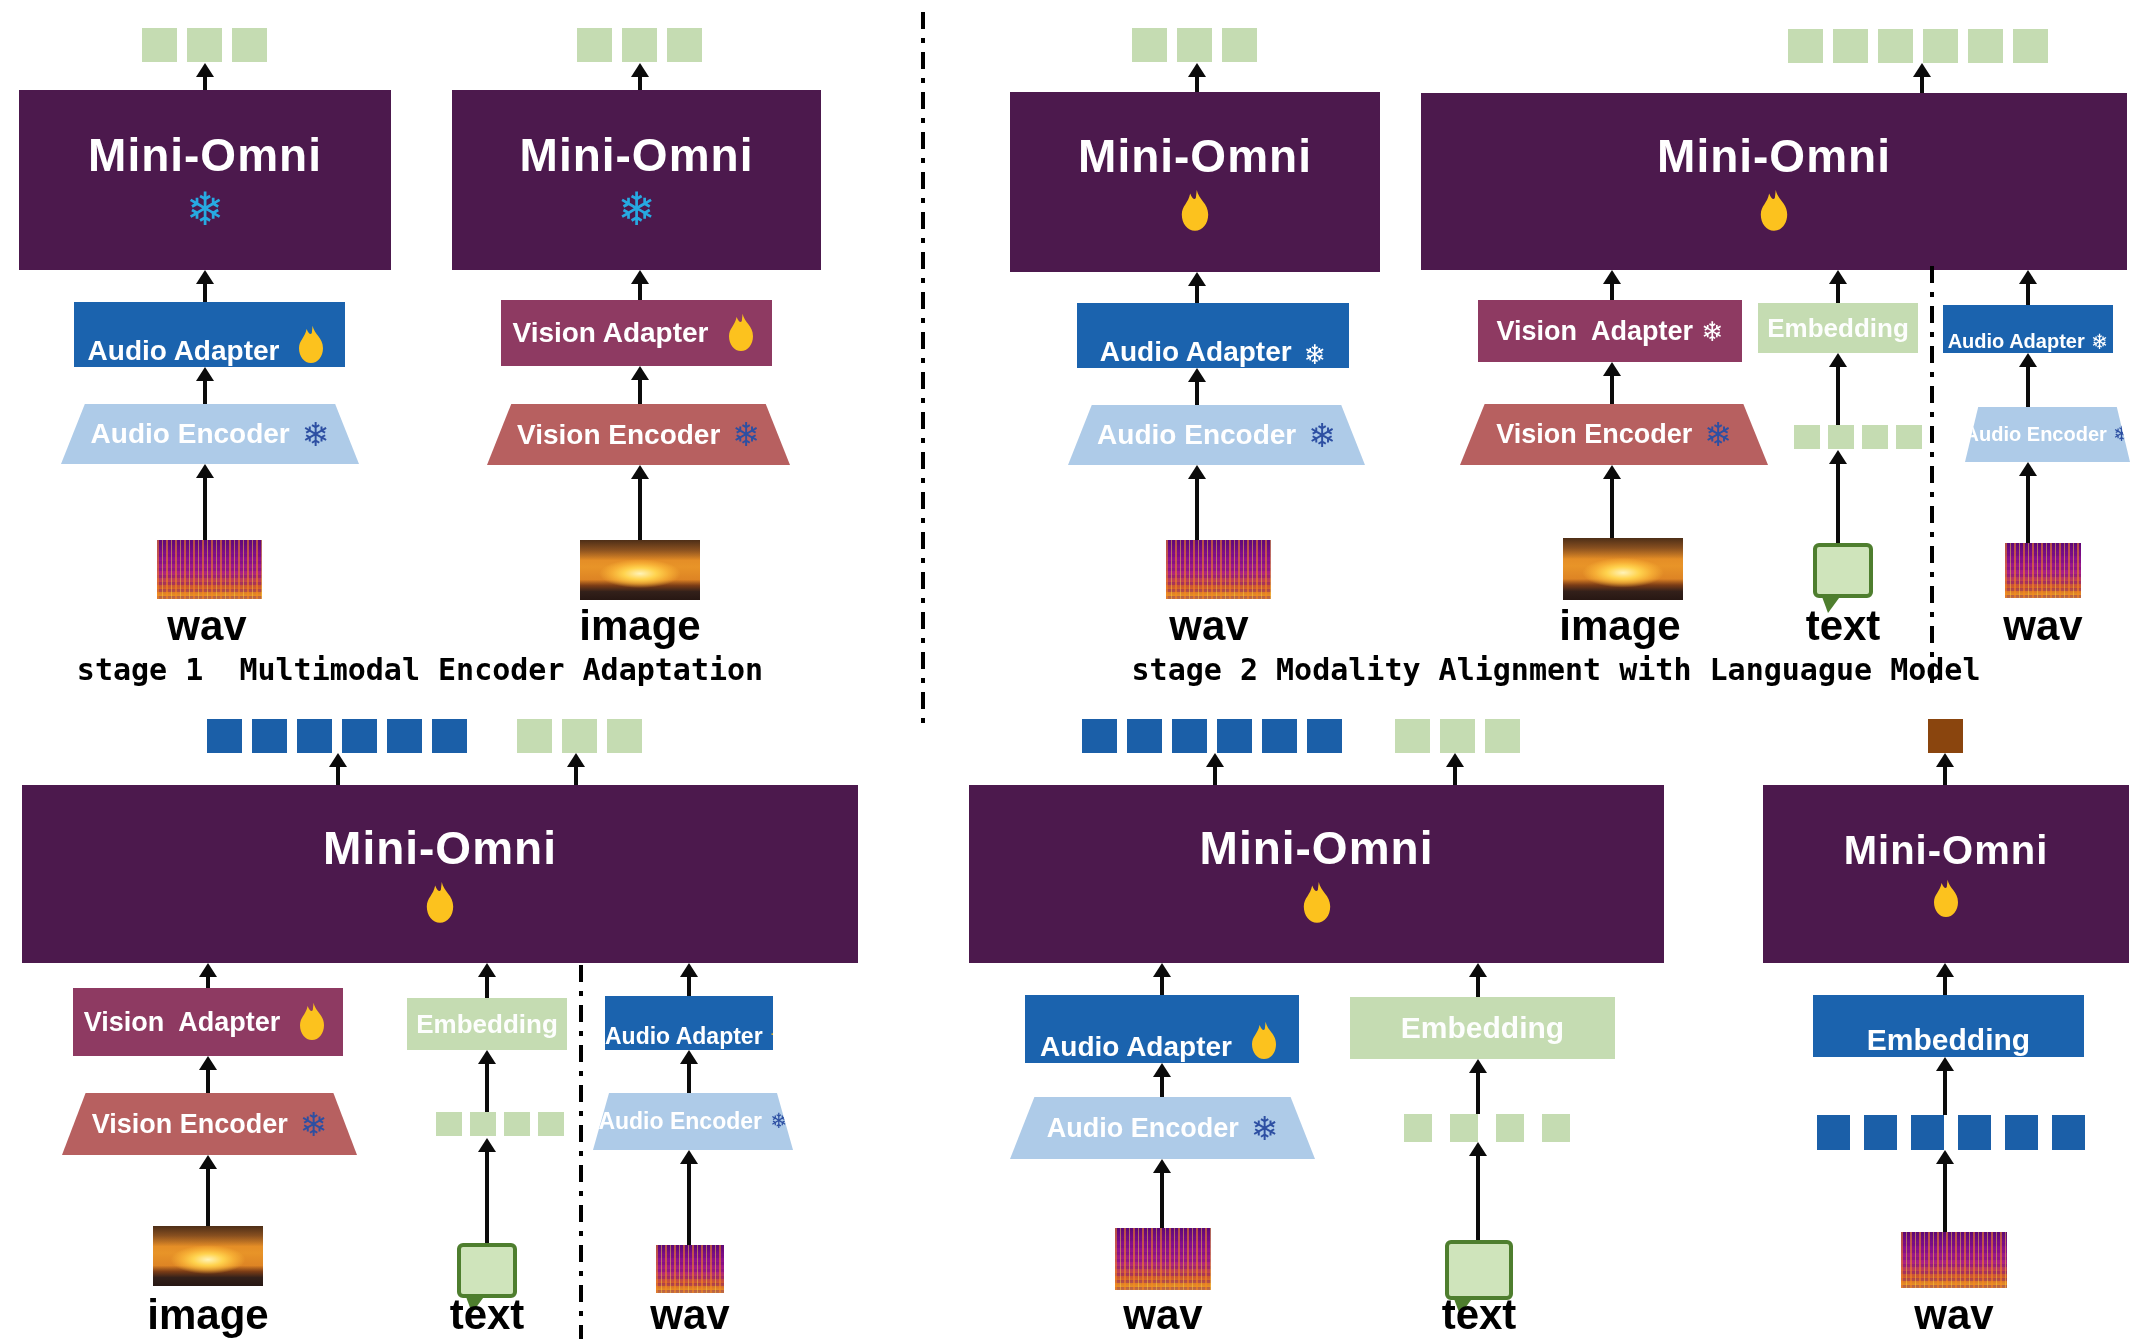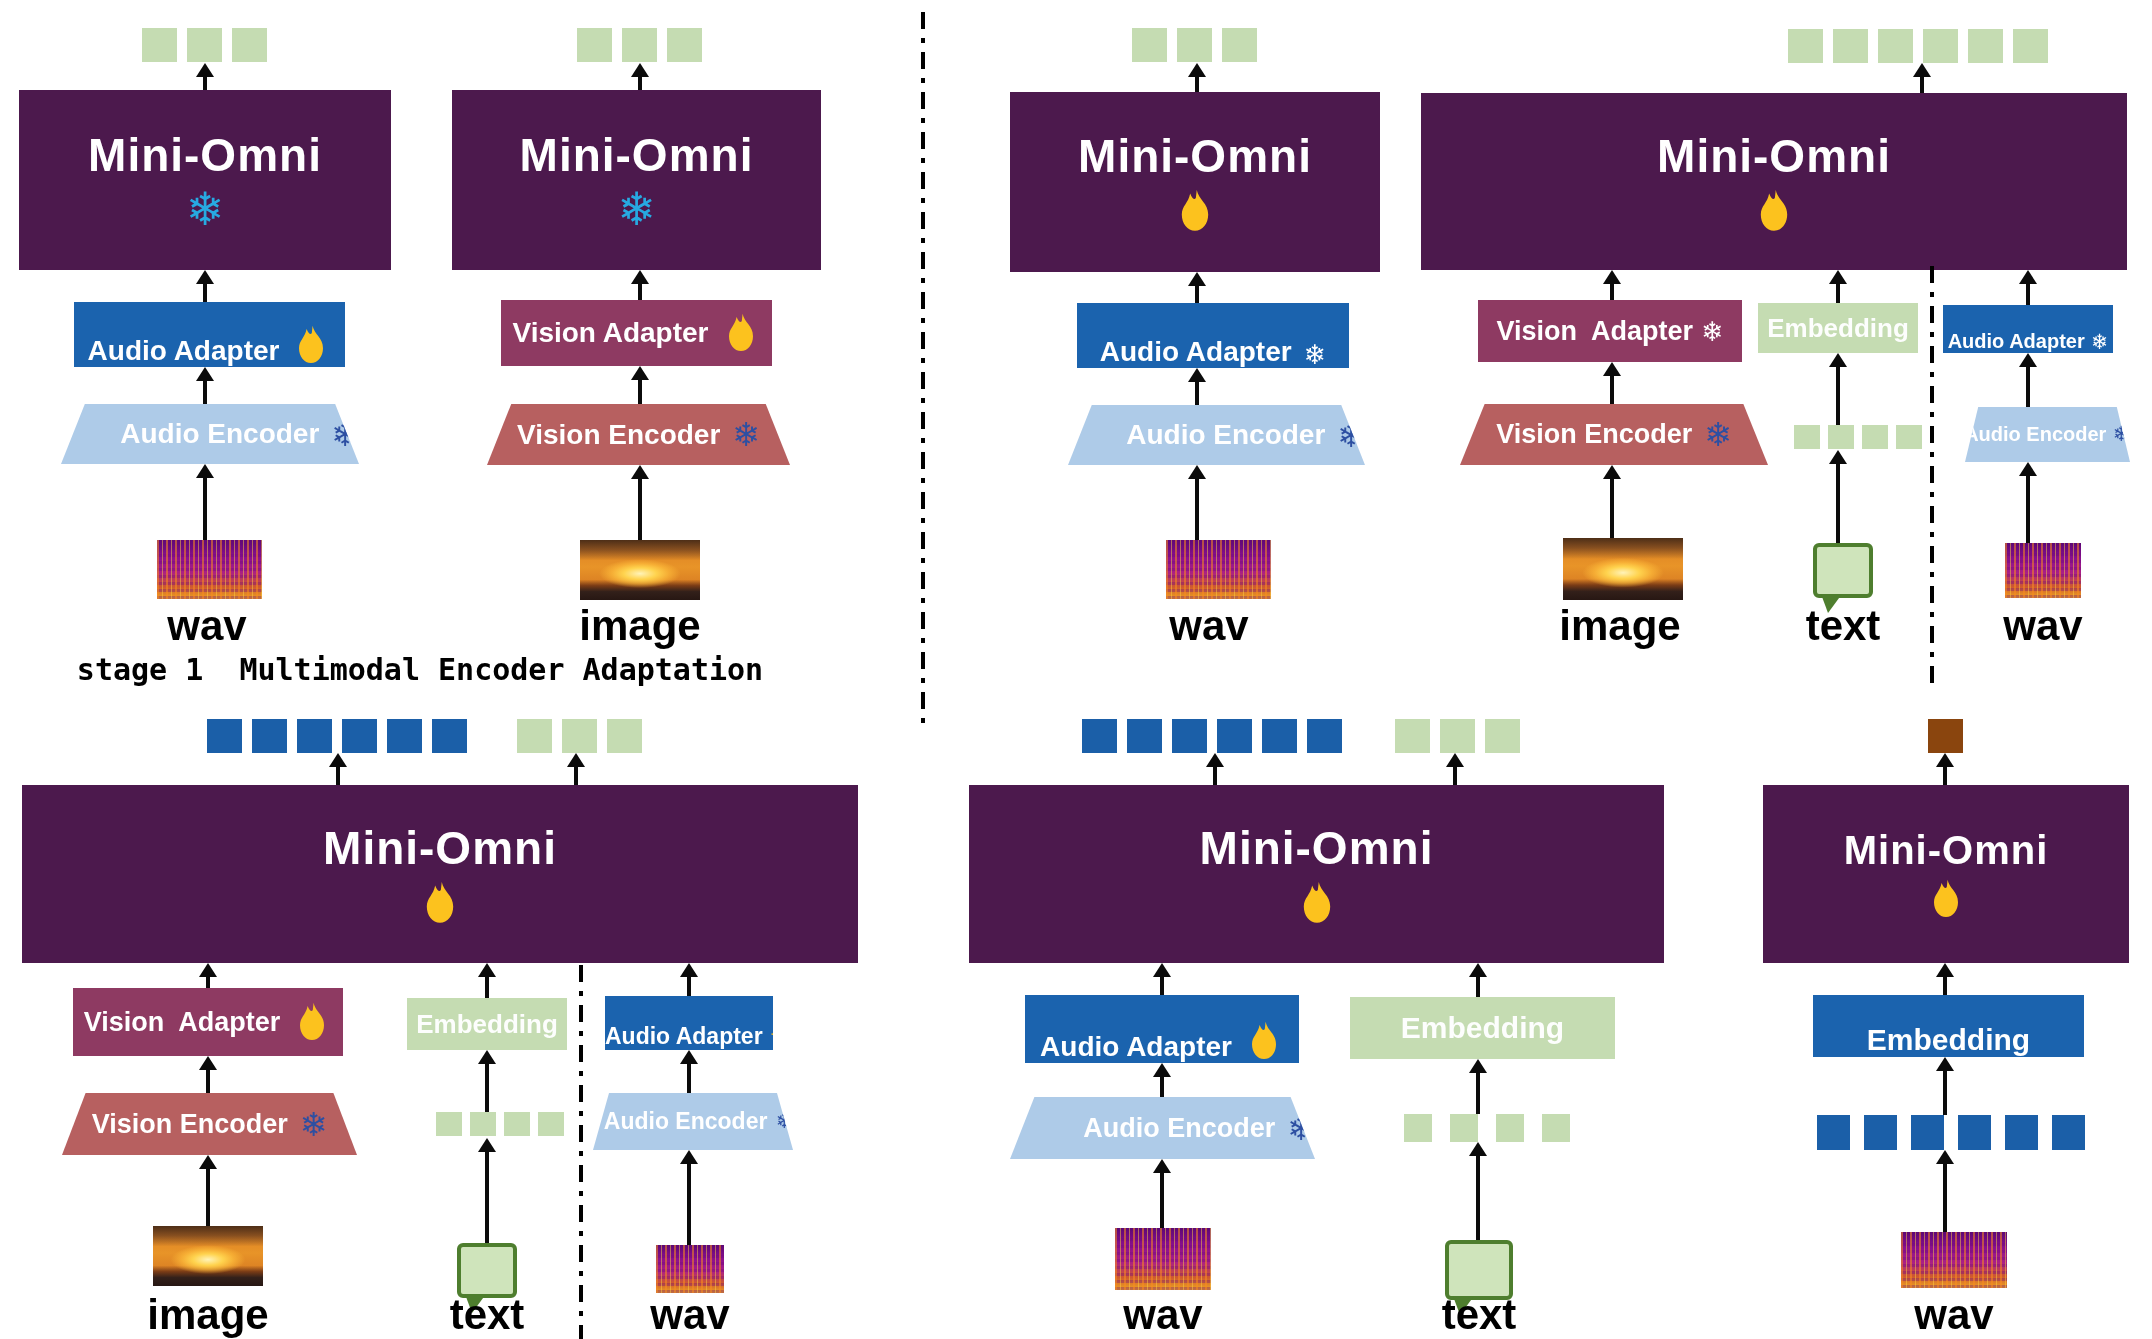--- a/index.html
+++ b/index.html
@@ -18,21 +18,21 @@
   .ad.blue{background:var(--blue);align-items:flex-end;}
   .ad.maroon{background:var(--maroon);}
   .ad.green{background:var(--green);color:rgba(255,255,255,.97);}
   .ad.small{font-size:20px;gap:6px;}
   .ad.mid{font-size:23px;gap:8px;}
 
   
   .trap{position:absolute;display:flex;align-items:center;justify-content:center;gap:12px;
         color:#fff;font-weight:bold;font-size:28px;white-space:pre;
         clip-path:polygon(8% 0,92% 0,100% 100%,0 100%);}
-  .trap.lblue{background:var(--lightblue);justify-content:flex-end;}
+  .trap.lblue{background:var(--lightblue);}
   .trap.red{background:var(--red);}
   .trap.small{font-size:20px;gap:6px;}
   .trap.mid{font-size:23px;gap:8px;}
 
   
   .toks{position:absolute;display:flex;}
   .toks .tok{display:block;}
   .g10{gap:10px}.g8{gap:8px}.g14{gap:14px}.g18{gap:18px}
   .tk35 .tok{width:35px;height:34px;}
   .tk33 .tok{width:33px;height:35px;}
@@ -226,20 +226,21 @@
   </div>
   <div class="arrow" style="left:2019px;top:353px;height:54px;"></div>
   <div class="trap lblue small" style="left:1965px;top:407px;width:165px;height:55px;">
     <span>Audio Encoder</span>
     <span class="snow navy s20">❄</span>
   </div>
   <div class="arrow" style="left:2019px;top:462px;height:81px;"></div>
   <div class="spec" style="left:2005px;top:543px;width:76px;height:55px;"></div>
   <div class="lbl" style="left:2043px;top:602px;">wav</div>
 
+  <div class="cap" style="left:1106px;top:652px;width:900px;">stage 2 Modality Alignment with Languague Model</div>
 
   <div class="toks g10 tk35 tok-blue" style="left:207px;top:719px;">
       <span class="tok"></span>
       <span class="tok"></span>
       <span class="tok"></span>
       <span class="tok"></span>
       <span class="tok"></span>
       <span class="tok"></span>
     </div>
   <div class="toks g10 tk35 tok-green" style="left:517px;top:719px;">

